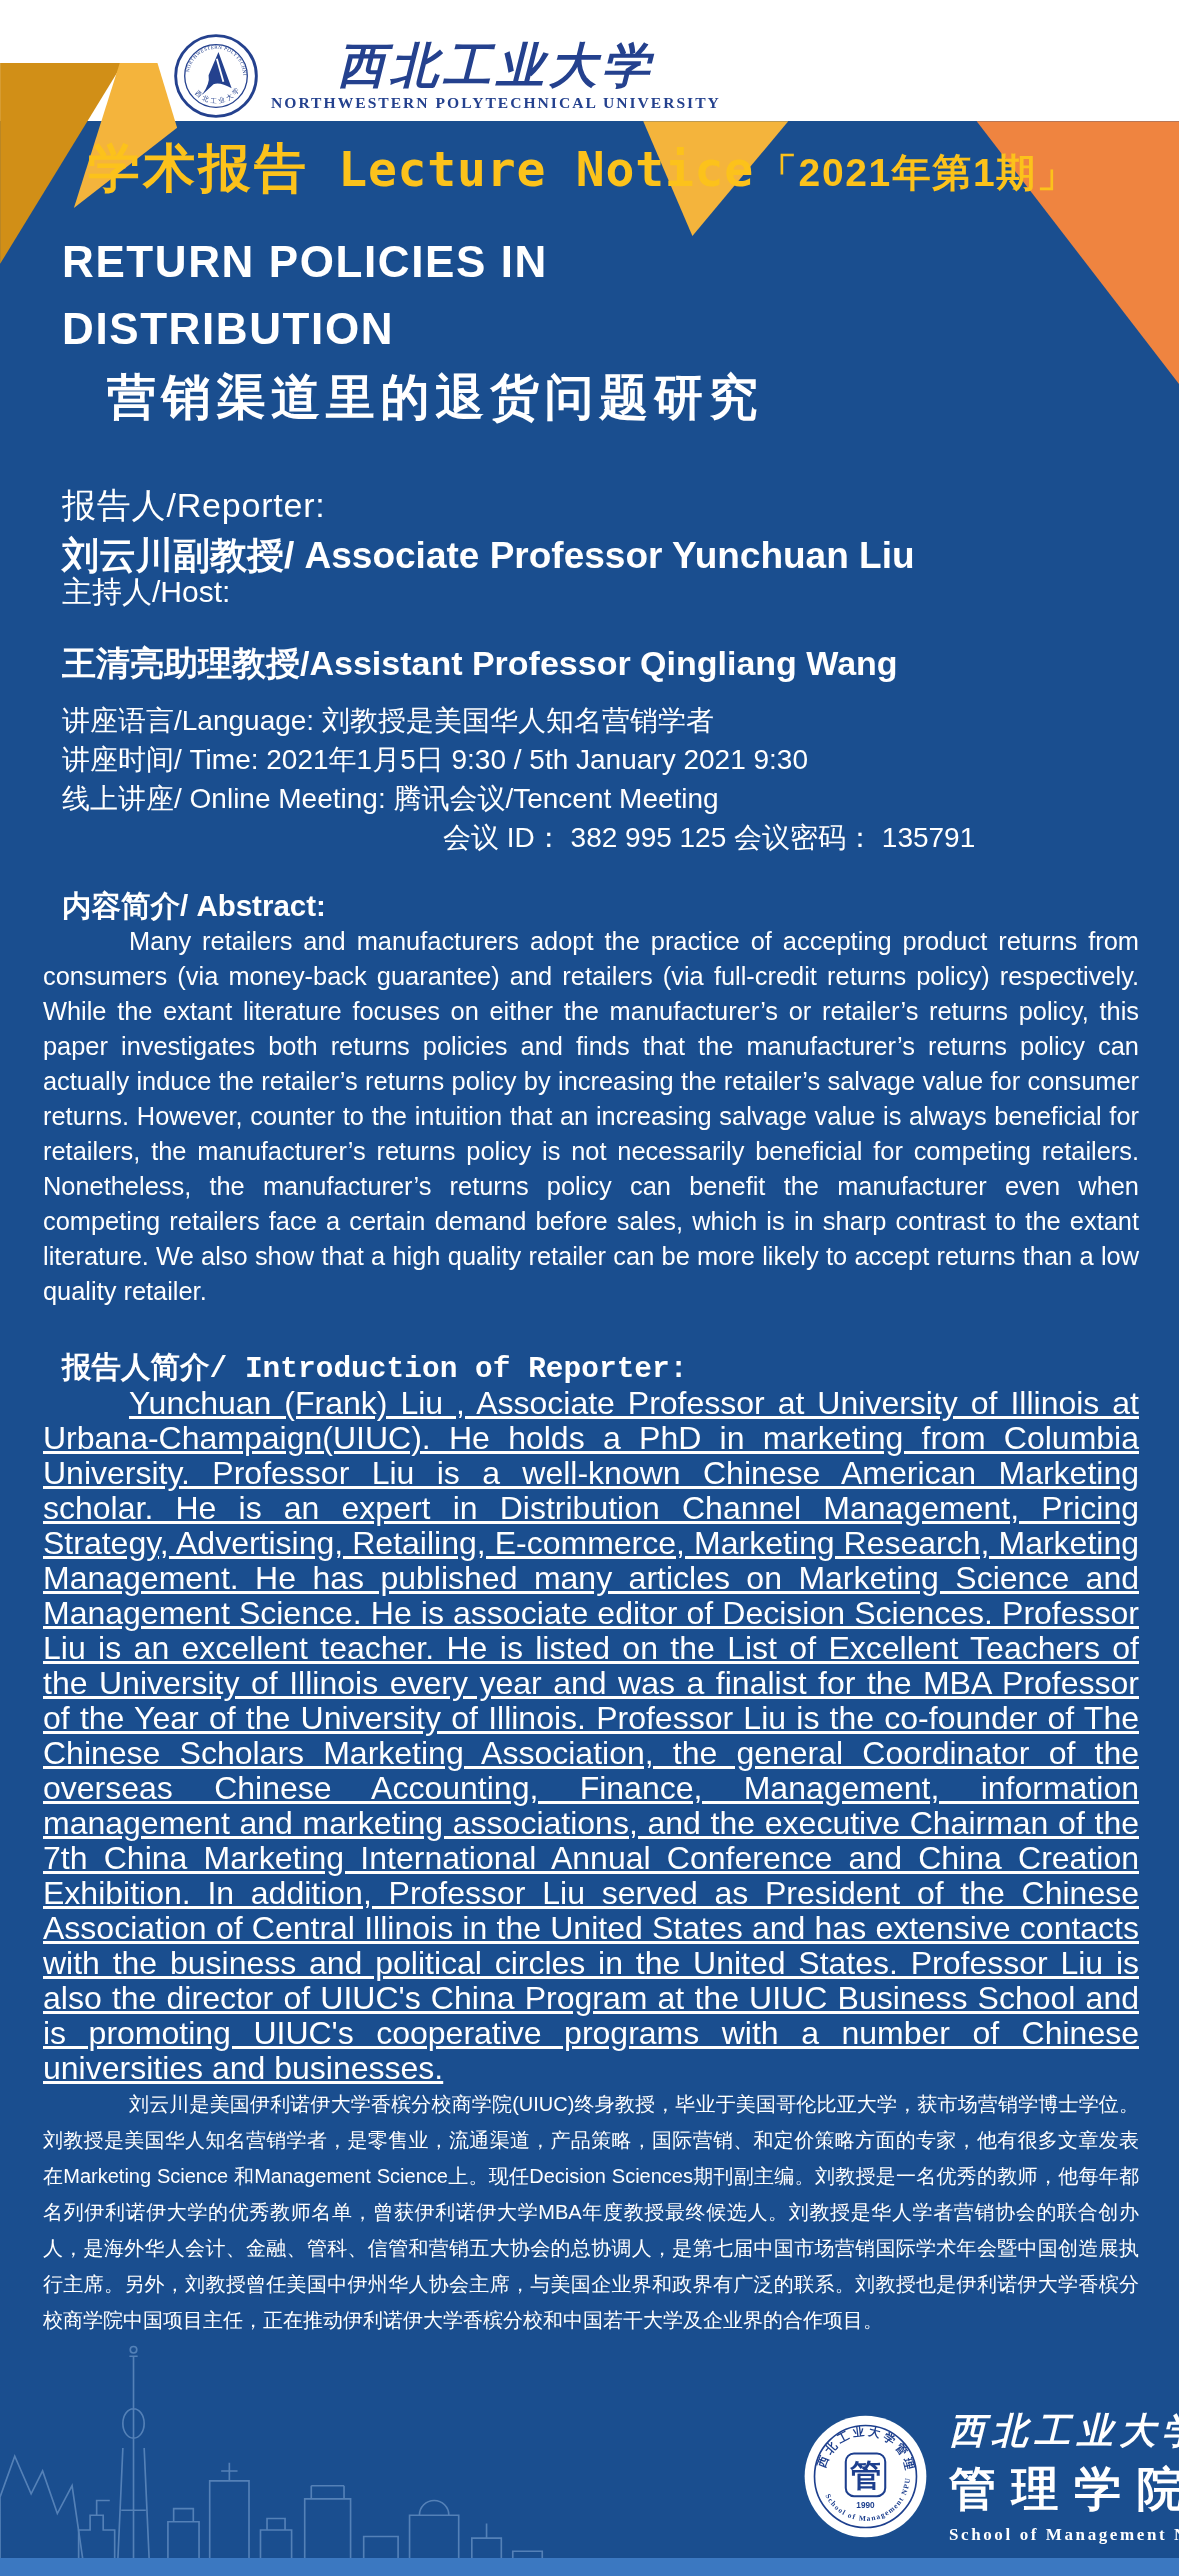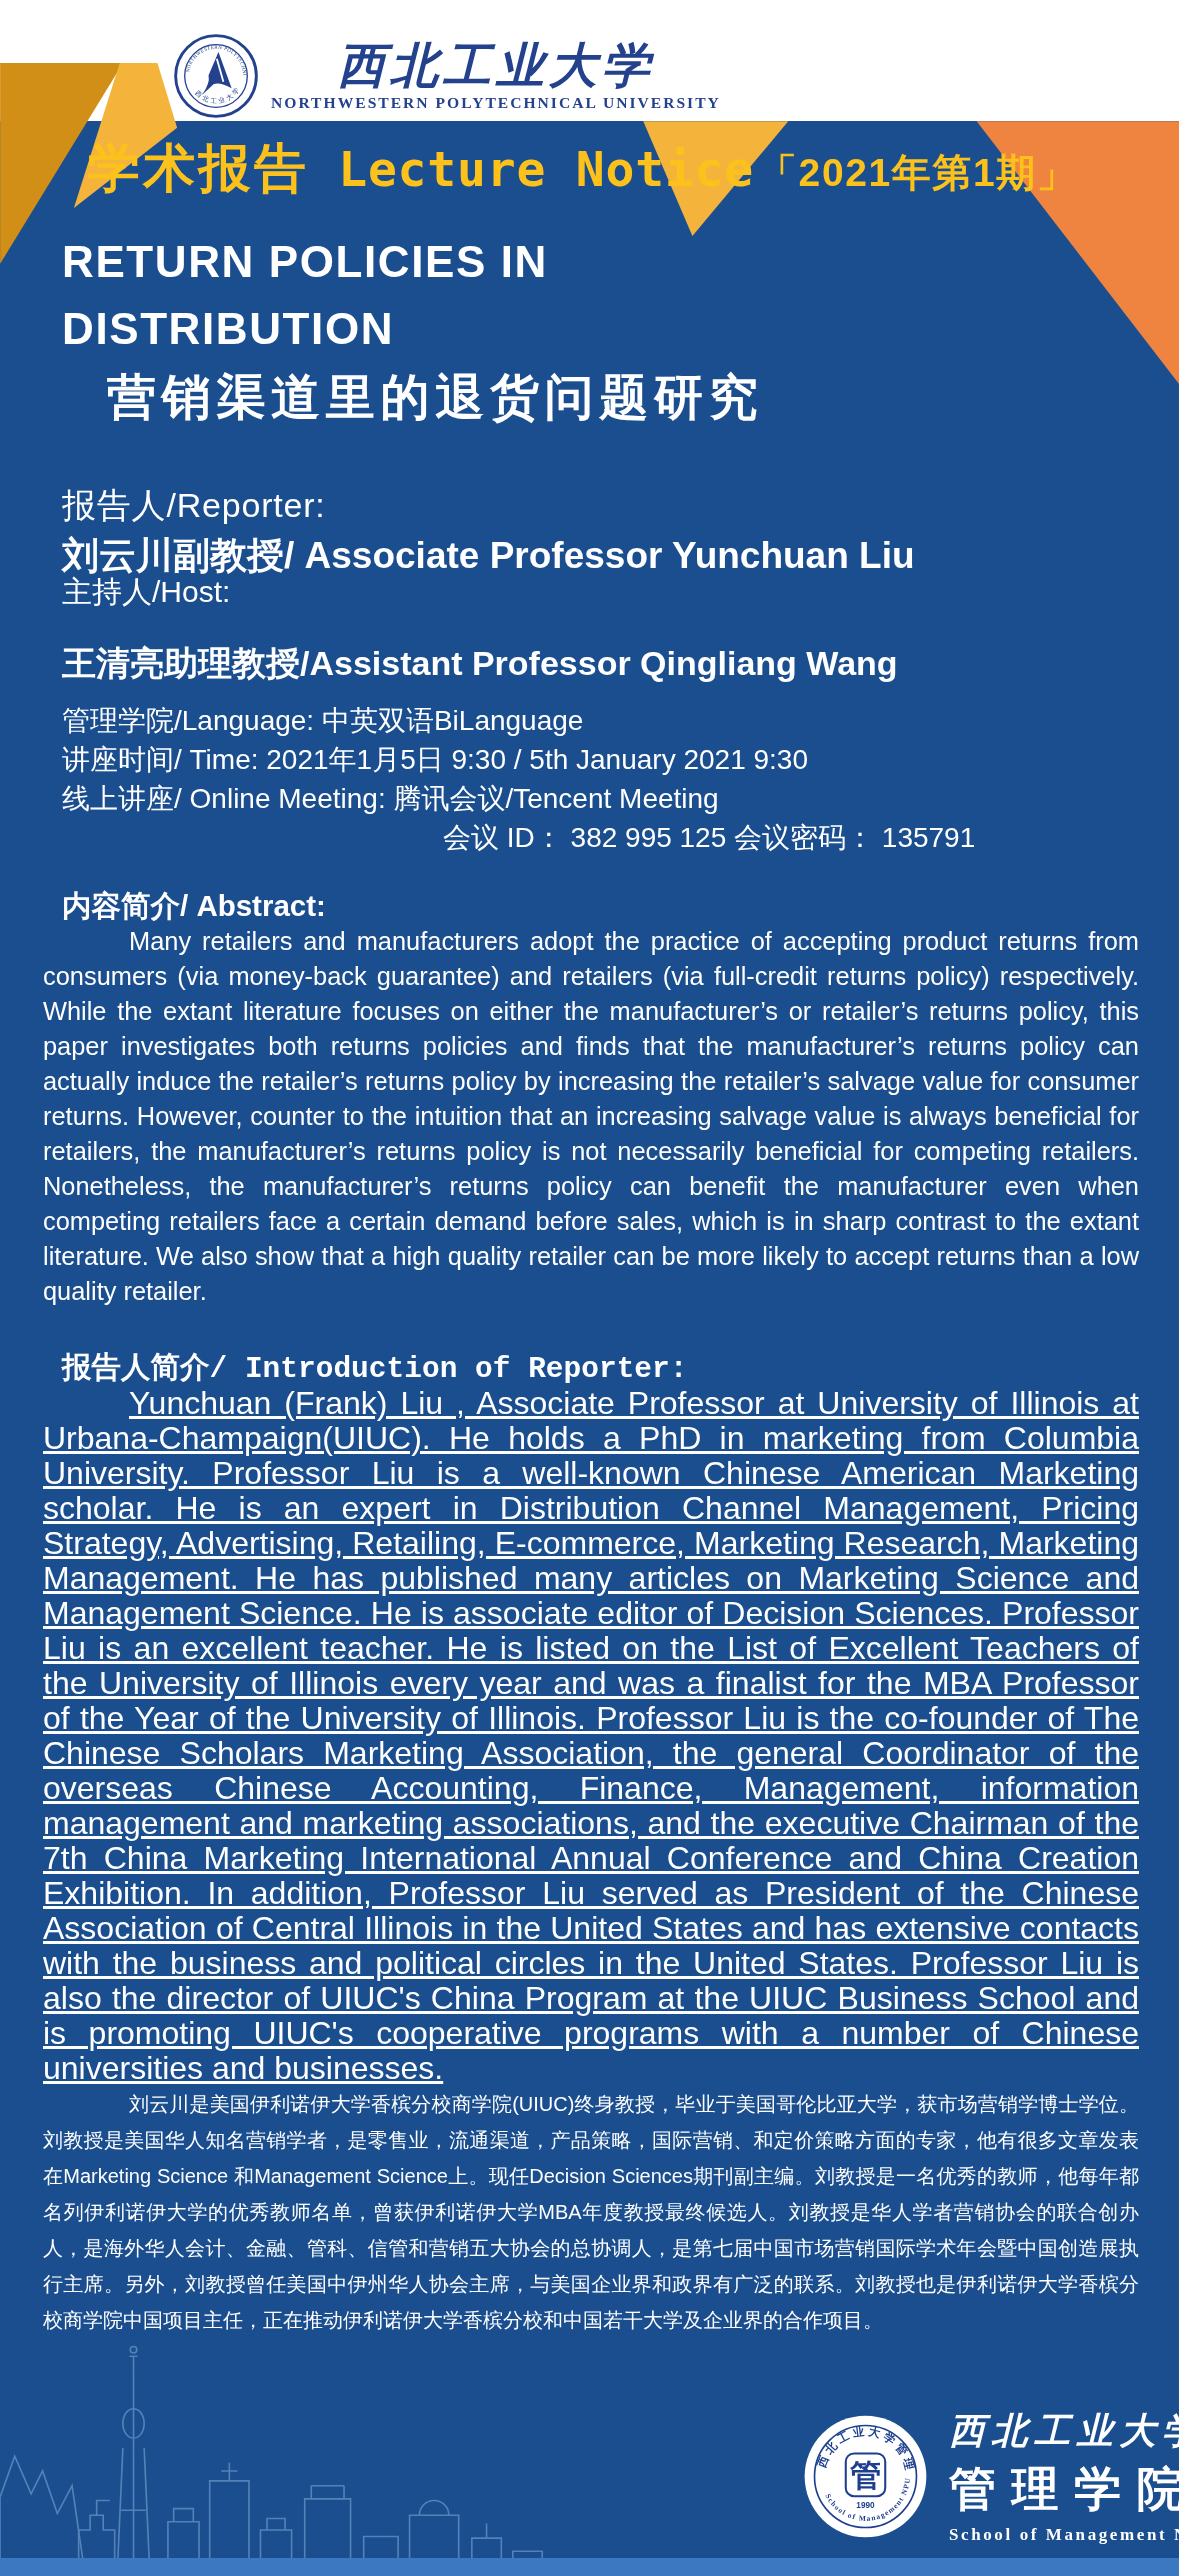--- a/index.html
+++ b/index.html
@@ -122,21 +122,21 @@
     <div>DISTRIBUTION</div>
   </div>
   <div class="title-cn">营销渠道里的退货问题研究</div>
 
   <div class="p-line reporter-label">报告人/Reporter:</div>
   <div class="p-line reporter-name">刘云川副教授/ Associate Professor Yunchuan Liu</div>
   <div class="p-line host-label">主持人/Host:</div>
   <div class="p-line host-name">王清亮助理教授/Assistant Professor Qingliang Wang</div>
 
   <div class="meet">
-    <div>管理学院/Language: 中英双语BiLanguage</div>
+    <div>讲座语言/Language: 刘教授是美国华人知名营销学者</div>
     <div>讲座时间/ Time: 2021年1月5日 9:30  / 5th January 2021 9:30</div>
     <div>线上讲座/ Online Meeting:  腾讯会议/Tencent Meeting</div>
     <div class="indent">会议 ID：  382 995 125  会议密码：  135791</div>
   </div>
 
   <div class="sec-head abstract-head">内容简介/ Abstract:</div>
   <div class="body-text abstract-body">
     <p>Many retailers and manufacturers adopt the practice of accepting product returns from consumers (via money-back guarantee) and retailers (via full-credit returns policy) respectively. While the extant literature focuses on either the manufacturer’s or retailer’s returns policy, this paper investigates both returns policies and finds that the manufacturer’s returns policy can actually induce the retailer’s returns policy by increasing the retailer’s salvage value for consumer returns. However, counter to the intuition that an increasing salvage value is always beneficial for retailers, the manufacturer’s returns policy is not necessarily beneficial for competing retailers. Nonetheless, the manufacturer’s returns policy can benefit the manufacturer even when competing retailers face a certain demand before sales, which is in sharp contrast to the extant literature. We also show that a high quality retailer can be more likely to accept returns than a low quality retailer.</p>
   </div>
 

